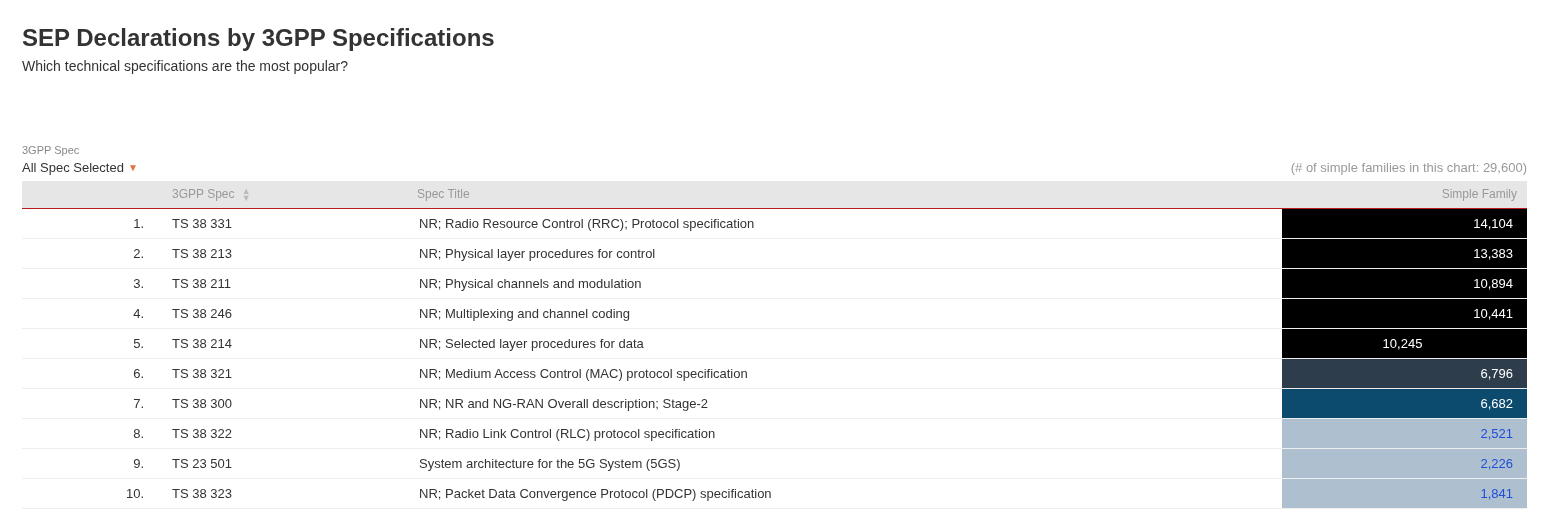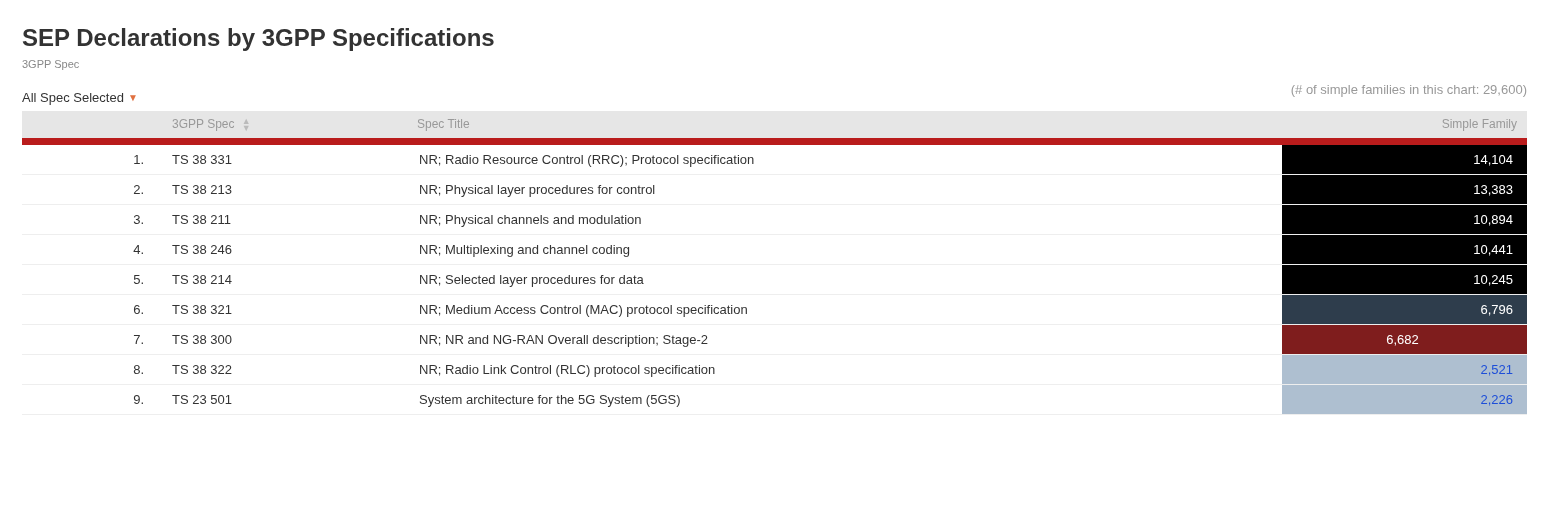--- a/index.html
+++ b/index.html
@@ -35,21 +35,20 @@
     align-items: center;
     margin-bottom: 6px;
   }
   .dropdown {
     display: inline-flex;
     align-items: center;
     gap: 4px;
     font-size: 13px;
     color: #333;
     cursor: pointer;
-    margin-top: 16px;
   }
   .dropdown .chev {
     color: #e07040;
     font-size: 10px;
   }
   .count-note {
     font-size: 13px;
     color: #999;
   }
   table {
@@ -61,21 +60,21 @@
   col.c-spec   { width: 245px; }
   col.c-title  { width: auto; }
   col.c-family { width: 245px; }
   thead th {
     background: #e6e6e6;
     color: #999;
     font-weight: 400;
     font-size: 12px;
     text-align: left;
     padding: 6px 10px;
-    border-bottom: 7px solid #b91c1c;
+    border-bottom: 1px solid #b91c1c;
   }
   thead th.rank { }
   thead th.family { text-align: right; }
   .sort-icon {
     color: #bbb;
     font-size: 9px;
     display: inline-block;
     line-height: 7px;
     vertical-align: middle;
     margin-left: 4px;
@@ -104,20 +103,21 @@
   tbody td.family.dark-text {
     color: #1d4ed8;
     margin-top: 28px;
   }
 </style>
 </head>
 <body>
 
 <div class="page">
   <h1>SEP Declarations by 3GPP Specifications</h1>
+  <div class="subtitle">Which technical specifications are the most popular?</div>
 
   <div class="filter-label">3GPP Spec</div>
 
   <div class="filter-row">
     <div class="dropdown">
       <span>All Spec Selected</span>
       <span class="chev">▼</span>
     </div>
     <div class="count-note">(# of simple families in this chart: 29,600)</div>
   </div>
@@ -162,41 +162,47 @@
         <tr>
           <td class="rank">4.</td>
           <td class="spec">TS 38 246</td>
           <td class="title">NR; Multiplexing and channel coding</td>
           <td class="family" style="background: rgb(0, 0, 0);">10,441</td>
         </tr>
         <tr>
           <td class="rank">5.</td>
           <td class="spec">TS 38 214</td>
           <td class="title">NR; Selected layer procedures for data</td>
-          <td class="family" style="background: rgb(0, 0, 0);">10,245</td>
+          <td class="family" style="background: rgb(0, 0, 0); text-align: center;">10,245</td>
         </tr>
         <tr>
           <td class="rank">6.</td>
           <td class="spec">TS 38 321</td>
           <td class="title">NR; Medium Access Control (MAC) protocol specification</td>
           <td class="family" style="background: rgb(46, 61, 76); margin-left: 40px;">6,796</td>
         </tr>
         <tr>
           <td class="rank">7.</td>
           <td class="spec">TS 38 300</td>
           <td class="title">NR; NR and NG-RAN Overall description; Stage-2</td>
-          <td class="family" style="background: #7f1d1d; text-align: center;">6,682</td>
+          <td class="family" style="background: #0c4a6e;">6,682</td>
         </tr>
         <tr>
           <td class="rank">8.</td>
           <td class="spec">TS 38 322</td>
           <td class="title">NR; Radio Link Control (RLC) protocol specification</td>
           <td class="family dark-text" style="background: rgb(174, 191, 208);">2,521</td>
         </tr>
         <tr>
           <td class="rank">9.</td>
           <td class="spec">TS 23 501</td>
           <td class="title">System architecture for the 5G System (5GS)</td>
           <td class="family dark-text" style="background: rgb(174, 191, 208);">2,226</td>
         </tr>
+        <tr>
+          <td class="rank">10.</td>
+          <td class="spec">TS 38 323</td>
+          <td class="title">NR; Packet Data Convergence Protocol (PDCP) specification</td>
+          <td class="family dark-text" style="background: rgb(174, 191, 208);">1,841</td>
+        </tr>
       </tbody>
   </table>
 </div>
 
 </body></html>

